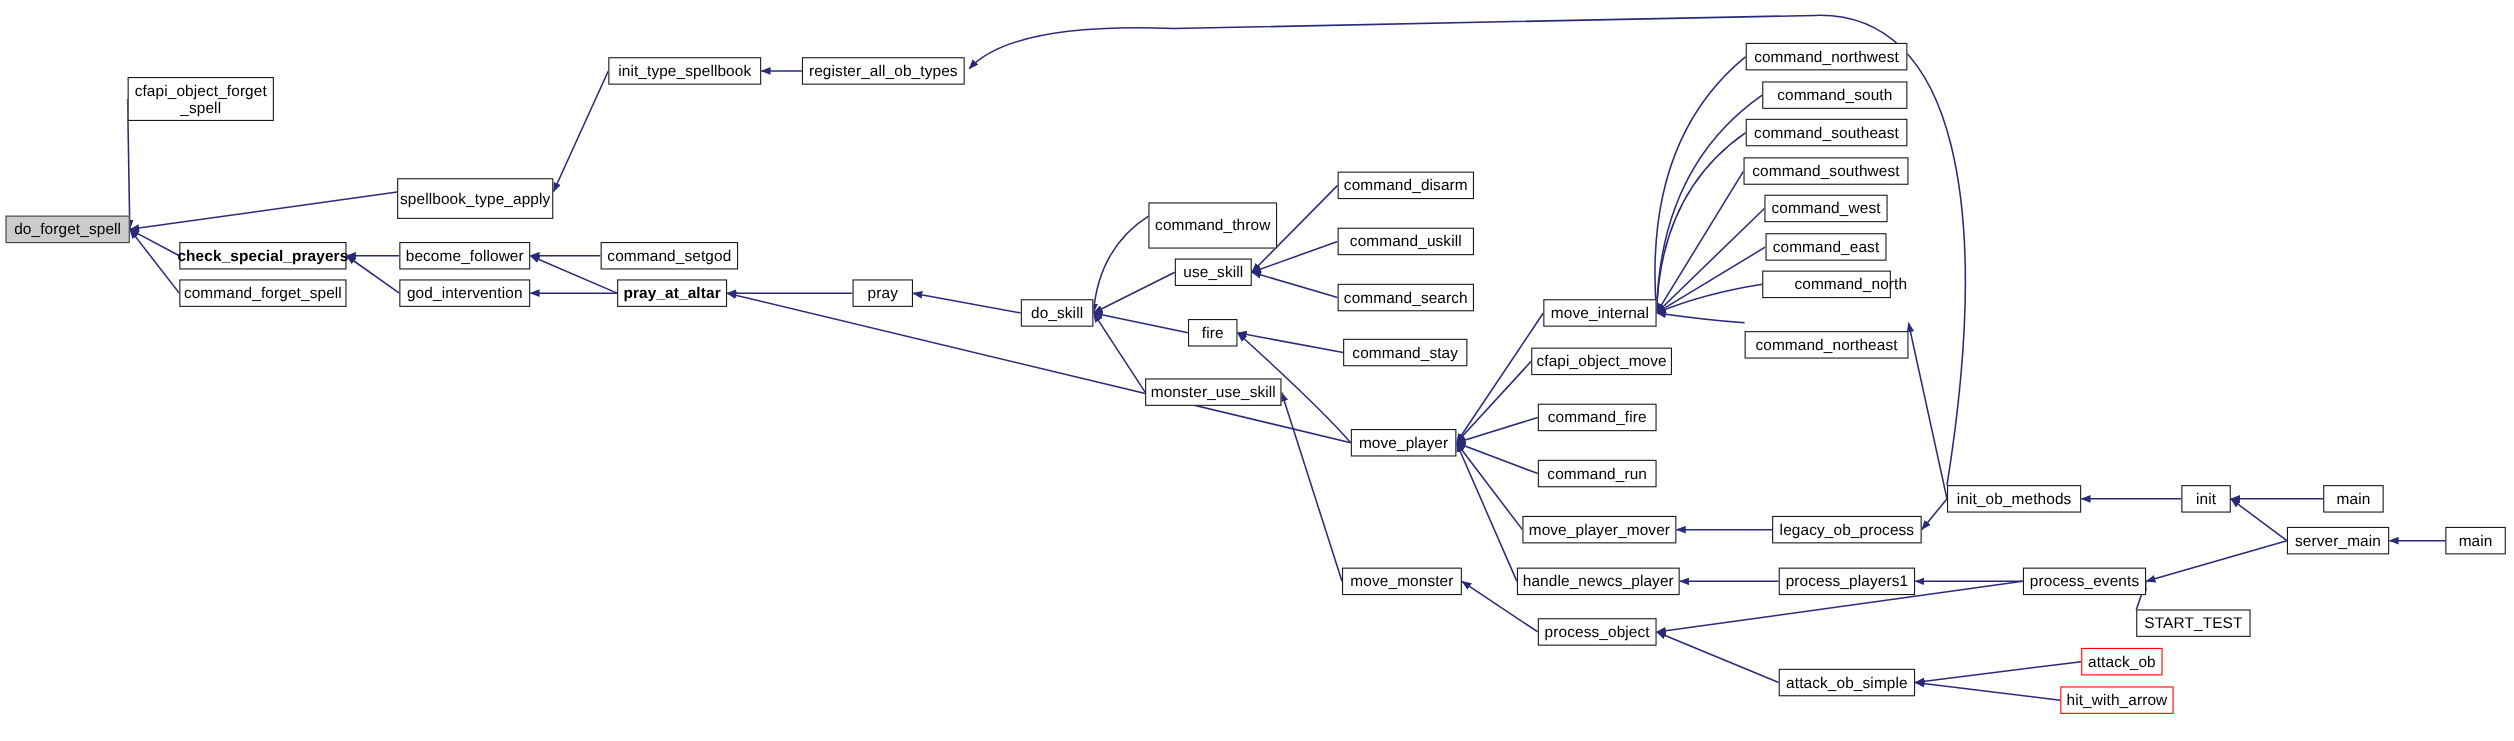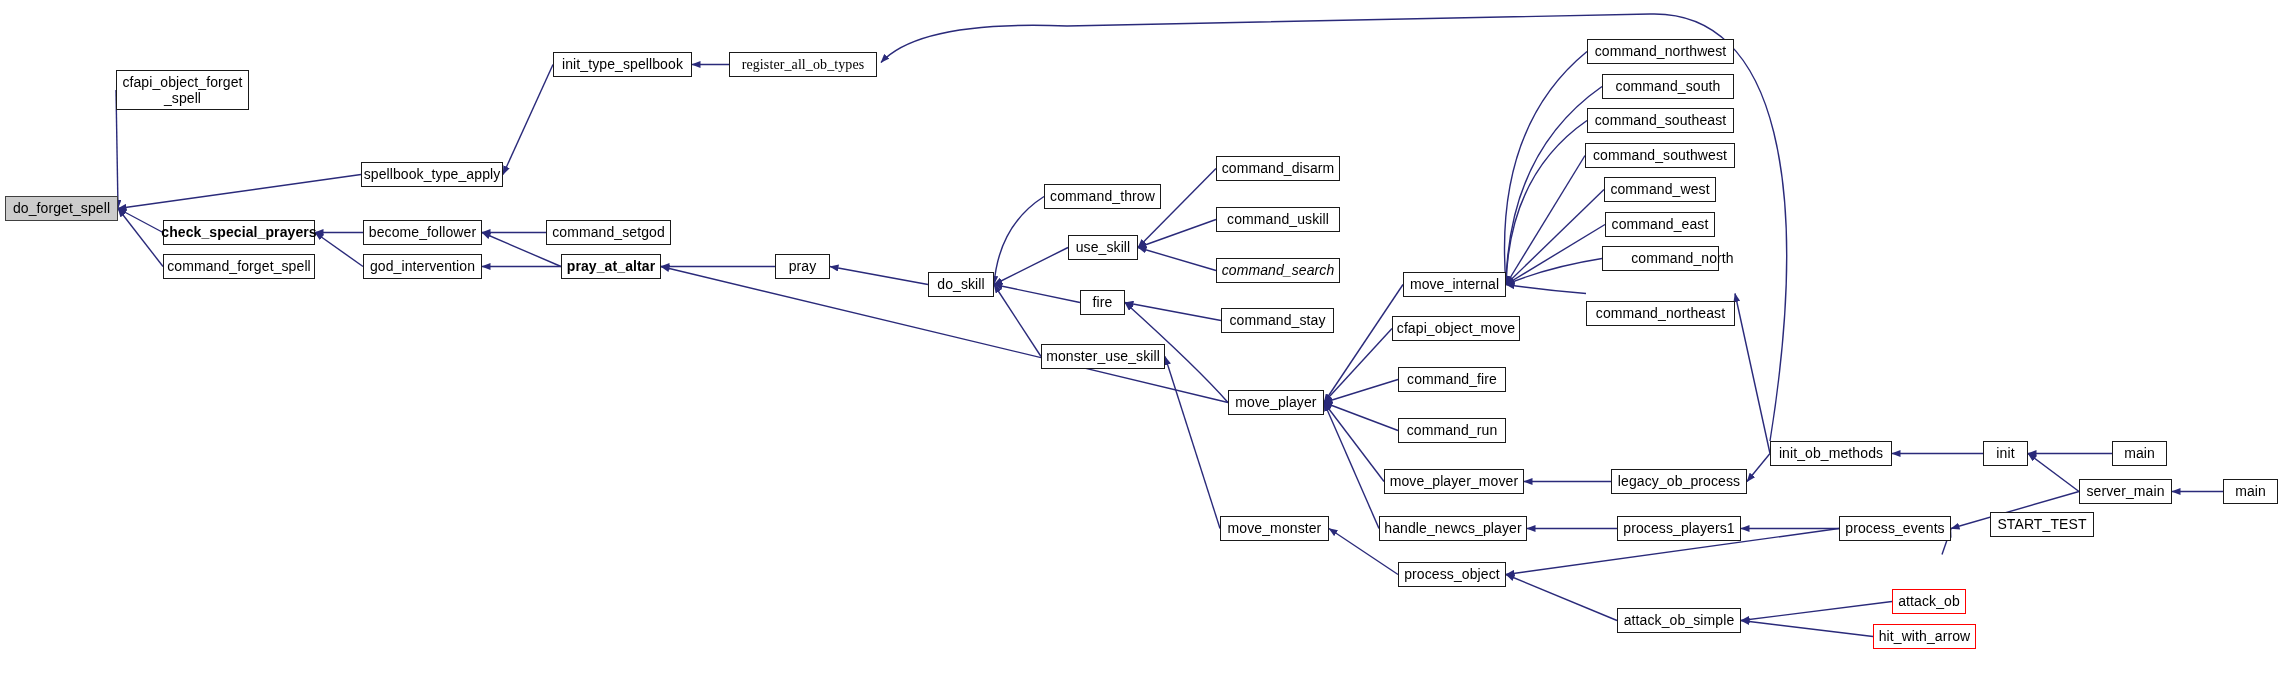--- a/index.html
+++ b/index.html
@@ -112,36 +112,36 @@
       <path d="M2079,491.5 L2028,453.5" fill="none" stroke="#2a2a7a" stroke-width="1.4" marker-end="url(#ah)"></path>
       <path d="M2079,491.5 L1951,528.5" fill="none" stroke="#2a2a7a" stroke-width="1.4" marker-end="url(#ah)"></path>
       <path d="M2112,453.5 L2028,453.5" fill="none" stroke="#2a2a7a" stroke-width="1.4" marker-end="url(#ah)"></path>
       <path d="M2223,491.5 L2172,491.5" fill="none" stroke="#2a2a7a" stroke-width="1.4" marker-end="url(#ah)"></path>
     </svg>
 <div class="node root" style="left: 5px; top: 196px; width: 113px; height: 25px;">do_forget_spell</div>
     <div class="node" style="left: 116px; top: 70px; width: 133px; height: 40px; line-height: 1.15;">cfapi_object_forget
 _spell</div>
     <div class="node" style="left: 163px; top: 220px; width: 152px; height: 25px; font-weight: bold;">check_special_prayers</div>
     <div class="node" style="left: 163px; top: 254px; width: 152px; height: 25px;">command_forget_spell</div>
-    <div class="node" style="left: 361px; top: 162px; width: 142px; height: 25px;">spellbook_type_apply</div>
+    <div class="node" style="left: 361px; top: 162px; width: 142px; height: 37px;">spellbook_type_apply</div>
     <div class="node" style="left: 363px; top: 220px; width: 119px; height: 25px;">become_follower</div>
     <div class="node" style="left: 363px; top: 254px; width: 119px; height: 25px;">god_intervention</div>
     <div class="node" style="left: 553px; top: 52px; width: 139px; height: 25px;">init_type_spellbook</div>
     <div class="node" style="left: 546px; top: 220px; width: 125px; height: 25px;">command_setgod</div>
     <div class="node" style="left: 561px; top: 254px; width: 100px; height: 25px; font-weight: bold;">pray_at_altar</div>
-    <div class="node" style="left: 729px; top: 52px; width: 148px; height: 25px; font-family: Liberation Serif, serif;">register_all_ob_types</div>
+    <div class="node" style="left: 729px; top: 52px; width: 148px; height: 25px;">register_all_ob_types</div>
     <div class="node" style="left: 775px; top: 254px; width: 55px; height: 25px;">pray</div>
     <div class="node" style="left: 928px; top: 272px; width: 66px; height: 25px;">do_skill</div>
-    <div class="node" style="left: 1044px; top: 184px; width: 117px; height: 25px; text-align: center;">command_throw</div>
+    <div class="node" style="left: 1044px; top: 184px; width: 117px; height: 42px; text-align: center;">command_throw</div>
     <div class="node" style="left: 1068px; top: 235px; width: 70px; height: 25px;">use_skill</div>
     <div class="node" style="left: 1080px; top: 290px; width: 45px; height: 25px;">fire</div>
     <div class="node" style="left: 1041px; top: 344px; width: 124px; height: 25px;">monster_use_skill</div>
     <div class="node" style="left: 1216px; top: 156px; width: 124px; height: 25px;">command_disarm</div>
     <div class="node" style="left: 1216px; top: 207px; width: 124px; height: 25px;">command_uskill</div>
-    <div class="node" style="left: 1216px; top: 258px; width: 124px; height: 25px; font-style: italic;">command_search</div>
+    <div class="node" style="left: 1216px; top: 258px; width: 124px; height: 25px;">command_search</div>
     <div class="node" style="left: 1221px; top: 308px; width: 113px; height: 25px;">command_stay</div>
     <div class="node" style="left: 1228px; top: 390px; width: 96px; height: 25px;">move_player</div>
     <div class="node" style="left: 1220px; top: 516px; width: 109px; height: 25px;">move_monster</div>
     <div class="node" style="left: 1403px; top: 272px; width: 103px; height: 25px;">move_internal</div>
     <div class="node" style="left: 1392px; top: 316px; width: 128px; height: 25px;">cfapi_object_move</div>
     <div class="node" style="left: 1398px; top: 367px; width: 108px; height: 25px;">command_fire</div>
     <div class="node" style="left: 1398px; top: 418px; width: 108px; height: 25px;">command_run</div>
     <div class="node" style="left: 1384px; top: 469px; width: 140px; height: 25px;">move_player_mover</div>
     <div class="node" style="left: 1379px; top: 516px; width: 148px; height: 25px;">handle_newcs_player</div>
     <div class="node" style="left: 1398px; top: 562px; width: 108px; height: 25px; text-align: center;">process_object</div>
@@ -151,20 +151,20 @@
     <div class="node" style="left: 1585px; top: 143px; width: 150px; height: 25px;">command_southwest</div>
     <div class="node" style="left: 1604px; top: 177px; width: 112px; height: 25px;">command_west</div>
     <div class="node" style="left: 1605px; top: 212px; width: 110px; height: 25px;">command_east</div>
     <div class="node" style="left: 1602px; top: 246px; width: 117px; height: 25px; padding-left: 44px;">command_north</div>
     <div class="node" style="left: 1586px; top: 281px; width: 149px; height: 25px; margin-top: 20px;">command_northeast</div>
     <div class="node" style="left: 1611px; top: 469px; width: 136px; height: 25px;">legacy_ob_process</div>
     <div class="node" style="left: 1617px; top: 516px; width: 124px; height: 25px;">process_players1</div>
     <div class="node" style="left: 1617px; top: 608px; width: 124px; height: 25px;">attack_ob_simple</div>
     <div class="node" style="left: 1770px; top: 441px; width: 122px; height: 25px;">init_ob_methods</div>
     <div class="node" style="left: 1839px; top: 516px; width: 112px; height: 25px;">process_events</div>
-    <div class="node" style="left: 1942px; top: 512px; width: 104px; height: 25px; margin-left: 48px;">START_TEST</div>
+    <div class="node" style="left: 1942px; top: 554px; width: 104px; height: 25px;">START_TEST</div>
     <div class="node red" style="left: 1892px; top: 589px; width: 74px; height: 25px;">attack_ob</div>
     <div class="node red" style="left: 1873px; top: 624px; width: 103px; height: 25px;">hit_with_arrow</div>
     <div class="node" style="left: 1983px; top: 441px; width: 45px; height: 25px;">init</div>
     <div class="node" style="left: 2079px; top: 479px; width: 93px; height: 25px;">server_main</div>
     <div class="node" style="left: 2112px; top: 441px; width: 55px; height: 25px;">main</div>
     <div class="node" style="left: 2223px; top: 479px; width: 55px; height: 25px;">main</div>
   </div>
 
 </body></html>

